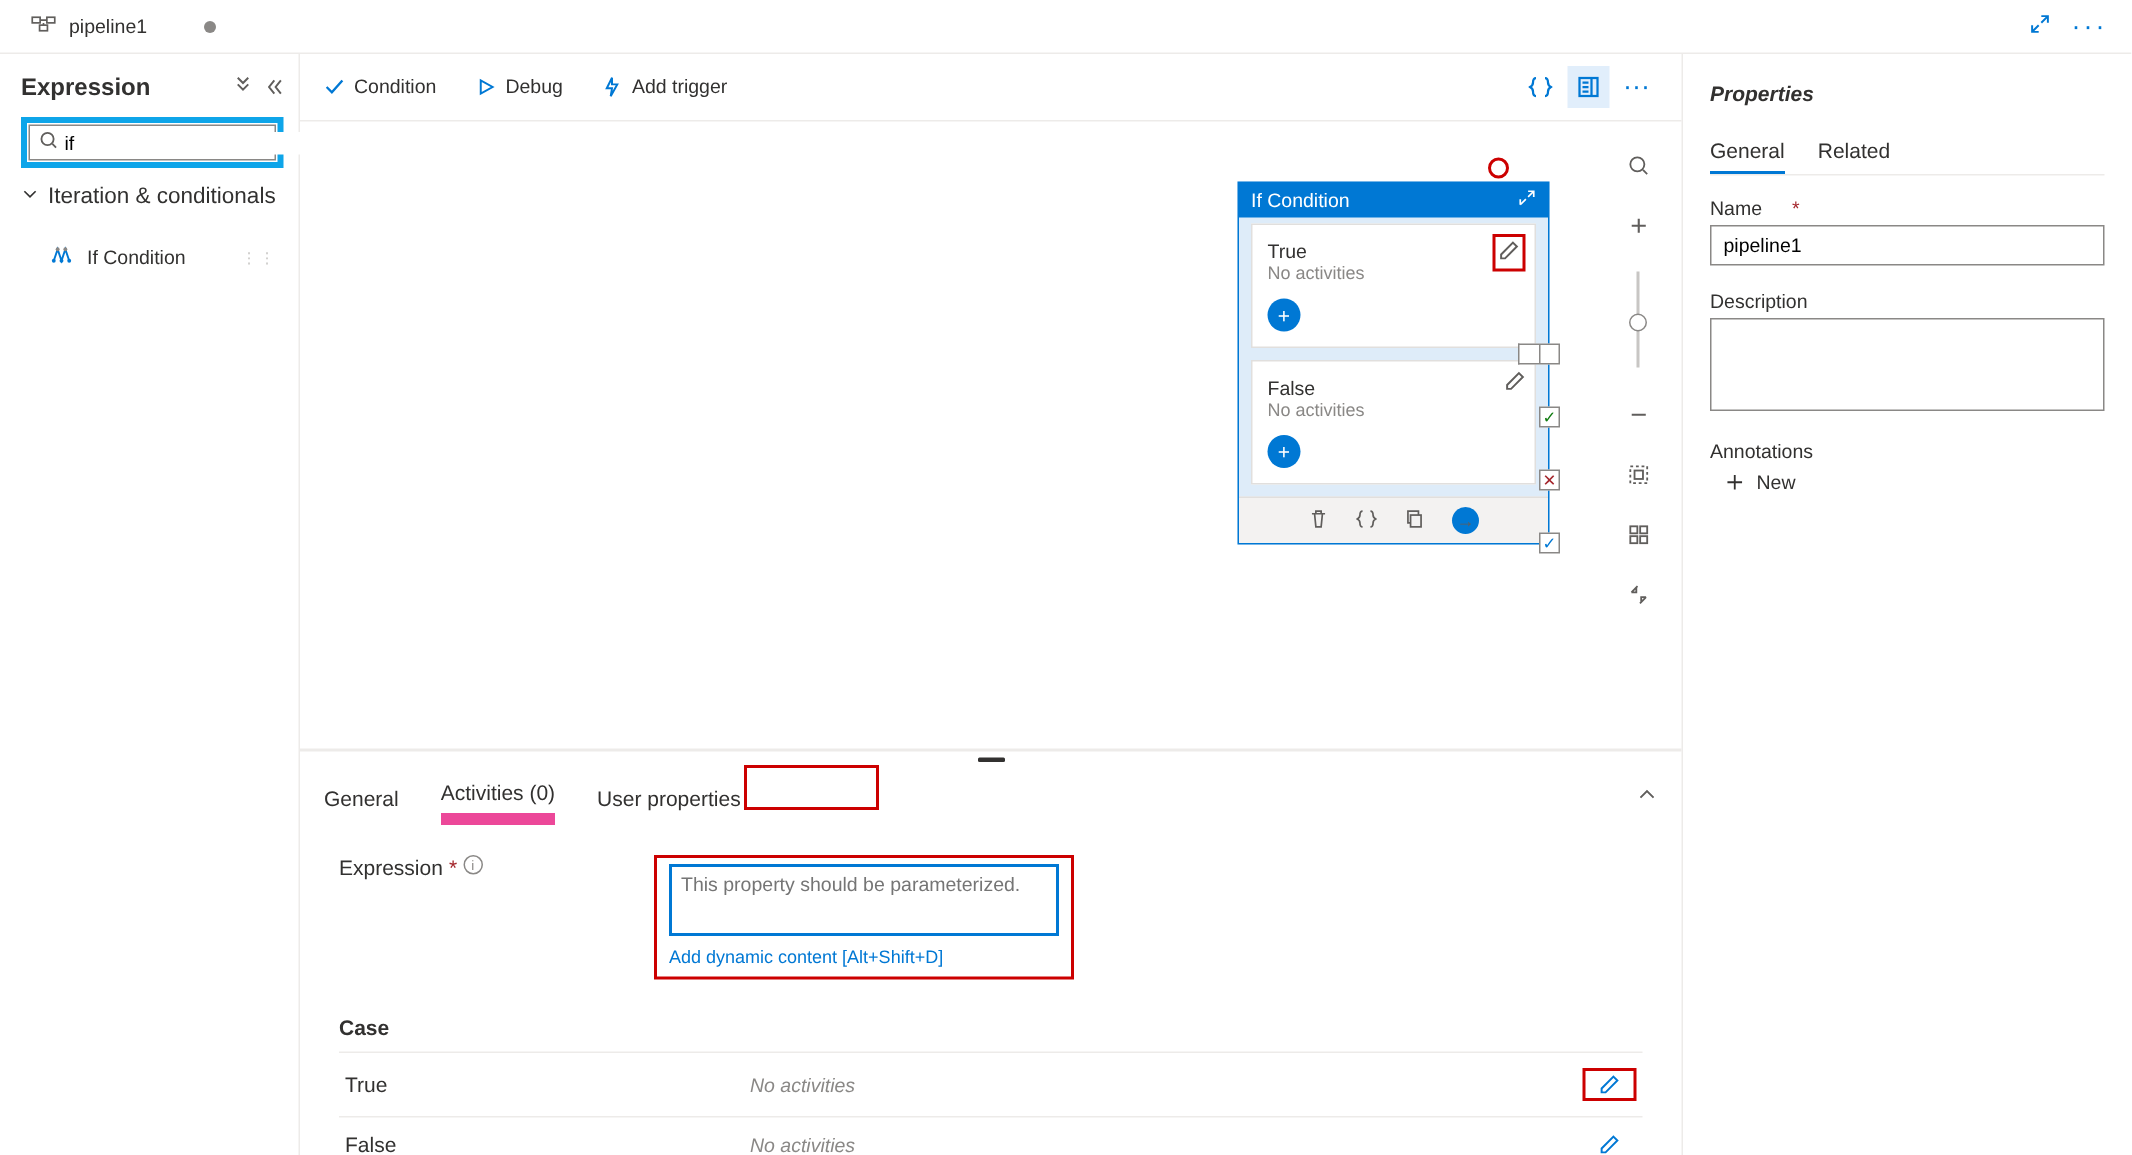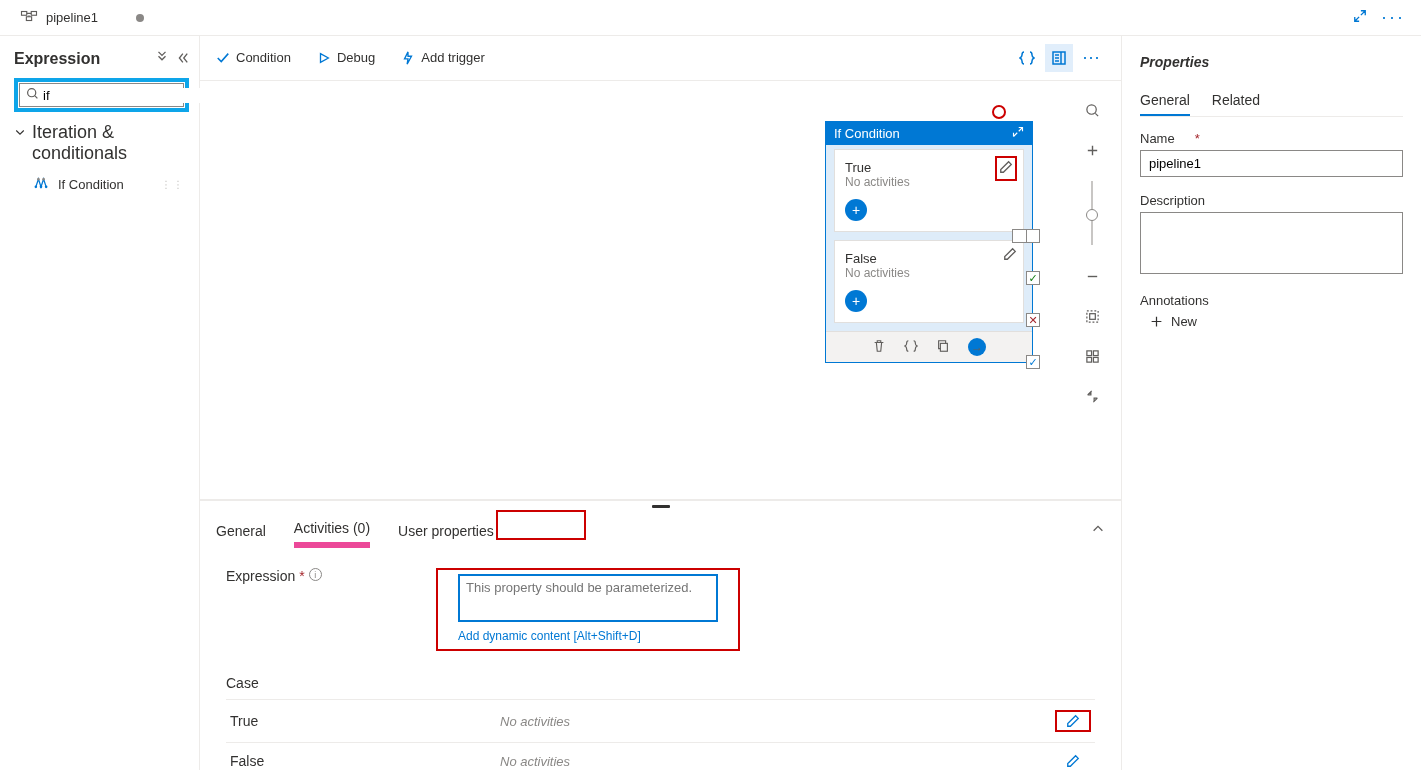--- a/index.html
+++ b/index.html
@@ -13,21 +13,21 @@
 
   .main-row { display: flex; height: calc(770px - 36px); }
 
   .left-panel { width: 200px; border-right: 1px solid #edebe9; padding: 14px 10px 0 14px; }
   .left-header { display: flex; align-items: center; justify-content: space-between; margin-bottom: 10px; }
   .left-title { font-size: 16px; font-weight: 600; }
   .left-toggles { display: flex; gap: 6px; color: #605e5c; }
   .search-wrap { border: 4px solid #0ea5e9; padding: 1px; margin-bottom: 10px; }
   .search-inner { border: 1px solid #8a8886; display: flex; align-items: center; padding: 3px 6px; }
   .search-inner input { border: none; outline: none; font-size: 13px; flex: 1; margin-left: 4px; }
-  .cat-row { display: flex; align-items: flex-start; gap: 6px; font-size: 18px; margin-bottom: 6px; cursor: pointer; }
+  .cat-row { display: flex; align-items: flex-start; gap: 6px; font-size: 15px; margin-bottom: 18px; cursor: pointer; }
   .activity-item { display: flex; align-items: center; gap: 8px; padding: 6px 4px 6px 18px; }
   .act-icon svg { width: 18px; height: 14px; }
   .drag-handle { margin-left: auto; color: #c8c6c4; font-size: 10px; letter-spacing: 2px; }
 
   .center-panel { flex: 1; display: flex; flex-direction: column; }
   .toolbar { display: flex; align-items: center; height: 44px; padding: 0 16px; gap: 26px; border-bottom: 1px solid #fff; }
   .tb-btn { display: flex; align-items: center; gap: 6px; color: #0078d4; cursor: pointer; font-size: 13px; color:#323130;}
   .tb-btn svg { stroke: #0078d4; }
   .tb-right { margin-left: auto; display: flex; align-items: center; gap: 4px; }
   .tb-icon-btn { width: 28px; height: 28px; display: inline-flex; align-items: center; justify-content: center; color: #0078d4; cursor: pointer; }
@@ -55,33 +55,33 @@
   .red-circle { position:absolute; left:792px; top:24px; width:14px; height:14px; border:2px solid #c00; border-radius:50%; }
   .side-toggles { position:absolute; left:826px; top:148px; display:flex; flex-direction:column; gap:28px; }
   .st { width:14px; height:14px; border:1px solid #8a8886; display:flex; align-items:center; justify-content:center; font-size:11px; background:#fff; position:relative;}
   .st-half { position:absolute; left:-14px; width:14px; height:14px; border:1px solid #8a8886; border-right:none; background:#fff;}
 
   .bottom-panel { height: 270px; border-top: 1px solid #edebe9; display: flex; flex-direction: column; }
   .grip { height: 10px; display: flex; justify-content: center; }
   .grip span { width: 18px; height: 3px; background: #323130; border-radius: 1px; margin-top:4px;}
   .bottom-tabs { display: flex; align-items: center; padding: 6px 16px 0; gap: 28px; position:relative;}
   .b-tab { padding: 6px 0; cursor: pointer; font-size: 14px; color:#323130; }
-  .b-tab-active { border-bottom: 6px solid #ec4899; text-align: center; }
+  .b-tab-active { border-bottom: 8px solid #ec4899; text-align: center; }
   .red-tab-box { position:absolute; left:296px; top:2px; width:90px; height:30px; border:2px solid #c00; }
   .collapse { margin-left: auto; font-size: 16px; color: #605e5c; cursor:pointer;}
   .expr-row { display: flex; padding: 20px 26px 4px; }
   .expr-label { width: 210px; display:flex; align-items:flex-start; gap:4px; font-size:14px;}
   .req-star { color: #a4262c; }
   .info-i { width:13px; height:13px; border:1px solid #8a8886; border-radius:50%; display:inline-flex; align-items:center; justify-content:center; font-size:9px; color:#8a8886;}
-  .expr-input-wrap { border:2px solid #c00; padding:4px 20px 6px; }
+  .expr-input-wrap { border:2px solid #c00; padding:4px 8px 6px; }
   .expr-textarea { width: 260px; height: 48px; border: 2px solid #0078d4; padding:4px 6px; font-size:13px; color:#8a8886; resize:none; outline:none; font-family:inherit;}
   .dyn-link { color:#0078d4; font-size:12px; margin-top:4px; cursor:pointer; display:block; }
   .case-table { margin: 12px 26px 0; }
   .ct-head { display:flex; border-bottom:1px solid #edebe9; padding:8px 0;}
-  .ct-h1 { width:270px; font-weight:400; font-size:14px;}
+  .ct-h1 { width:270px; font-weight:700; font-size:14px;}
   .ct-h2 { flex:1; font-weight:600; font-size:14px;}
   .ct-row { display:flex; align-items:center; border-bottom:1px solid #edebe9; padding:10px 4px;}
   .ct-c1 { width:270px; font-size:14px;}
   .ct-c2 { flex:1; font-style:italic; color:#8a8886; font-size:13px;}
   .ct-edit { width:36px; display:flex; justify-content:center; cursor:pointer; color:#0078d4;}
   .ct-edit.red-box { border:2px solid #c00; padding:2px;}
 
   .props-panel { width: 300px; border-left: 1px solid #edebe9; padding: 18px 18px 0; }
   .props-title { font-weight: 600; font-size: 14px; margin-bottom: 16px; font-style: italic; }
   .props-tabs { display:flex; gap:22px; border-bottom:1px solid #edebe9; margin-bottom:14px;}

